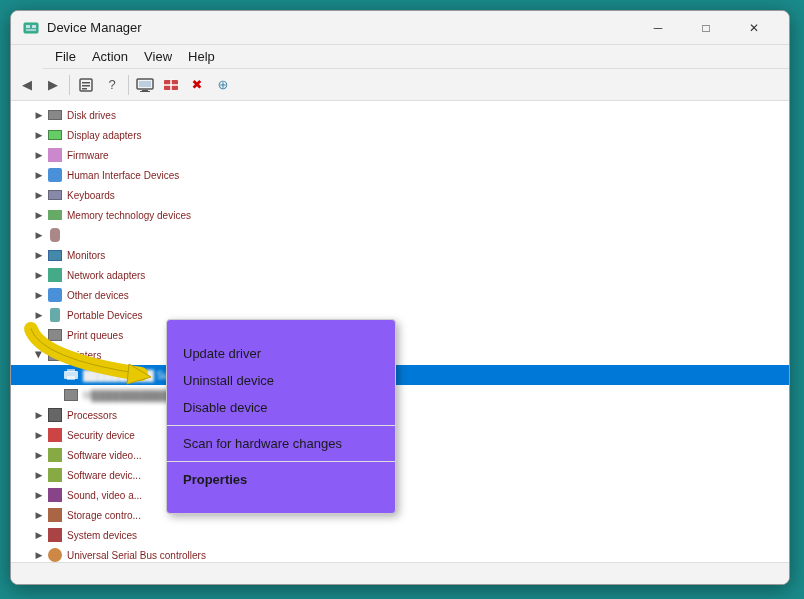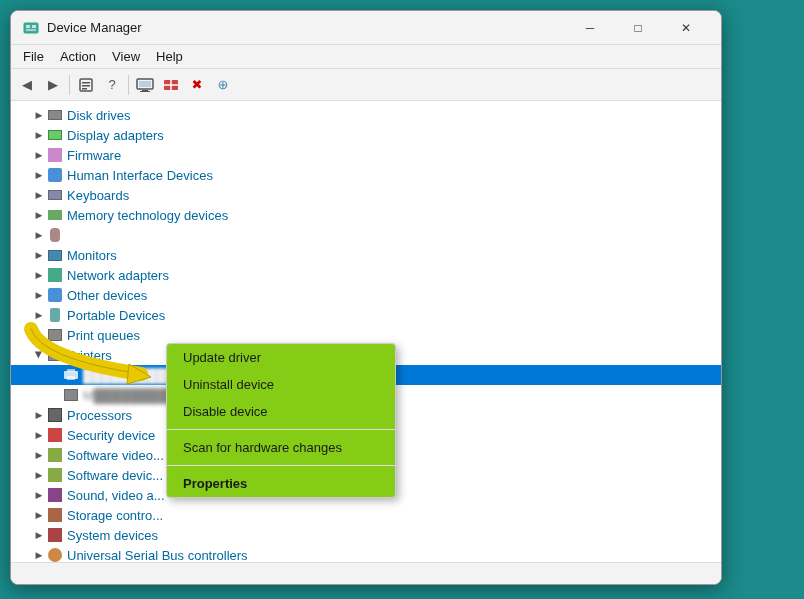--- a/index.html
+++ b/index.html
@@ -9,21 +9,21 @@
       background: #1a8a8a;
       font-family: 'Segoe UI', Arial, sans-serif;
       font-size: 13px;
       overflow: hidden;
     }
 
     .window {
       position: absolute;
       top: 10px;
       left: 10px;
-      width: 712px;
+      width: 780px;
       height: 575px;
       background: #f3f3f3;
       border: 1px solid #999;
       border-radius: 8px;
       box-shadow: 0 4px 20px rgba(0,0,0,0.4);
       overflow: hidden;
       display: flex;
       flex-direction: column;
     }
 
@@ -69,20 +69,21 @@
 
     
     .menu-bar {
       height: 24px;
       display: flex;
       align-items: center;
       padding: 0 4px;
       background: #f3f3f3;
       border-bottom: 1px solid #ddd;
       flex-shrink: 0;
+      margin-left: 32px;
     }
     .menu-item {
       padding: 2px 8px;
       cursor: pointer;
       border-radius: 3px;
       color: #1a1a1a;
     }
 
     
     .toolbar {
@@ -162,22 +163,22 @@
       width: 16px;
       height: 16px;
       margin-right: 4px;
       flex-shrink: 0;
       display: flex;
       align-items: center;
       justify-content: center;
     }
 
     .tree-label {
-      color: #0369a1;
-      font-size: 13px;
+      color: #7f1d1d;
+      font-size: 10px;
     }
 
     
     .icon-generic { background: #4a90d9; width: 14px; height: 14px; border-radius: 2px; }
     .icon-disk { background: #888; width: 14px; height: 10px; border: 1px solid #666; }
     .icon-display { background: #6c6; width: 14px; height: 10px; border: 1px solid #484; }
     .icon-usb { background: #c84; width: 14px; height: 14px; border-radius: 50%; }
     .icon-keyboard { background: #88a; width: 14px; height: 10px; border: 1px solid #667; }
     .icon-mouse { background: #a88; width: 10px; height: 14px; border-radius: 4px; }
     .icon-monitor { background: #48a; width: 14px; height: 11px; border: 1px solid #369; }
@@ -197,28 +198,28 @@
     .printer-sub {
       background: #0078d7;
       color: white;
     }
     .printer-sub .tree-label { color: white; }
 
     
     .context-menu {
       position: absolute;
       left: 155px;
-      top: 242px;
+      top: 218px;
       width: 230px;
-      background: #84cc16;
+      background: #8b5cf6;
       border: 1px solid #ccc;
       box-shadow: 3px 3px 8px rgba(0,0,0,0.3);
       z-index: 100;
       border-radius: 4px;
-      padding: 0 0;
+      padding: 20px 0;
     }
     .ctx-item {
       padding: 6px 16px;
       cursor: pointer;
       color: #1a1a1a;
       font-size: 13px;
     }
     .ctx-item.bold { font-weight: 700; }
     .ctx-sep {
       height: 1px;

